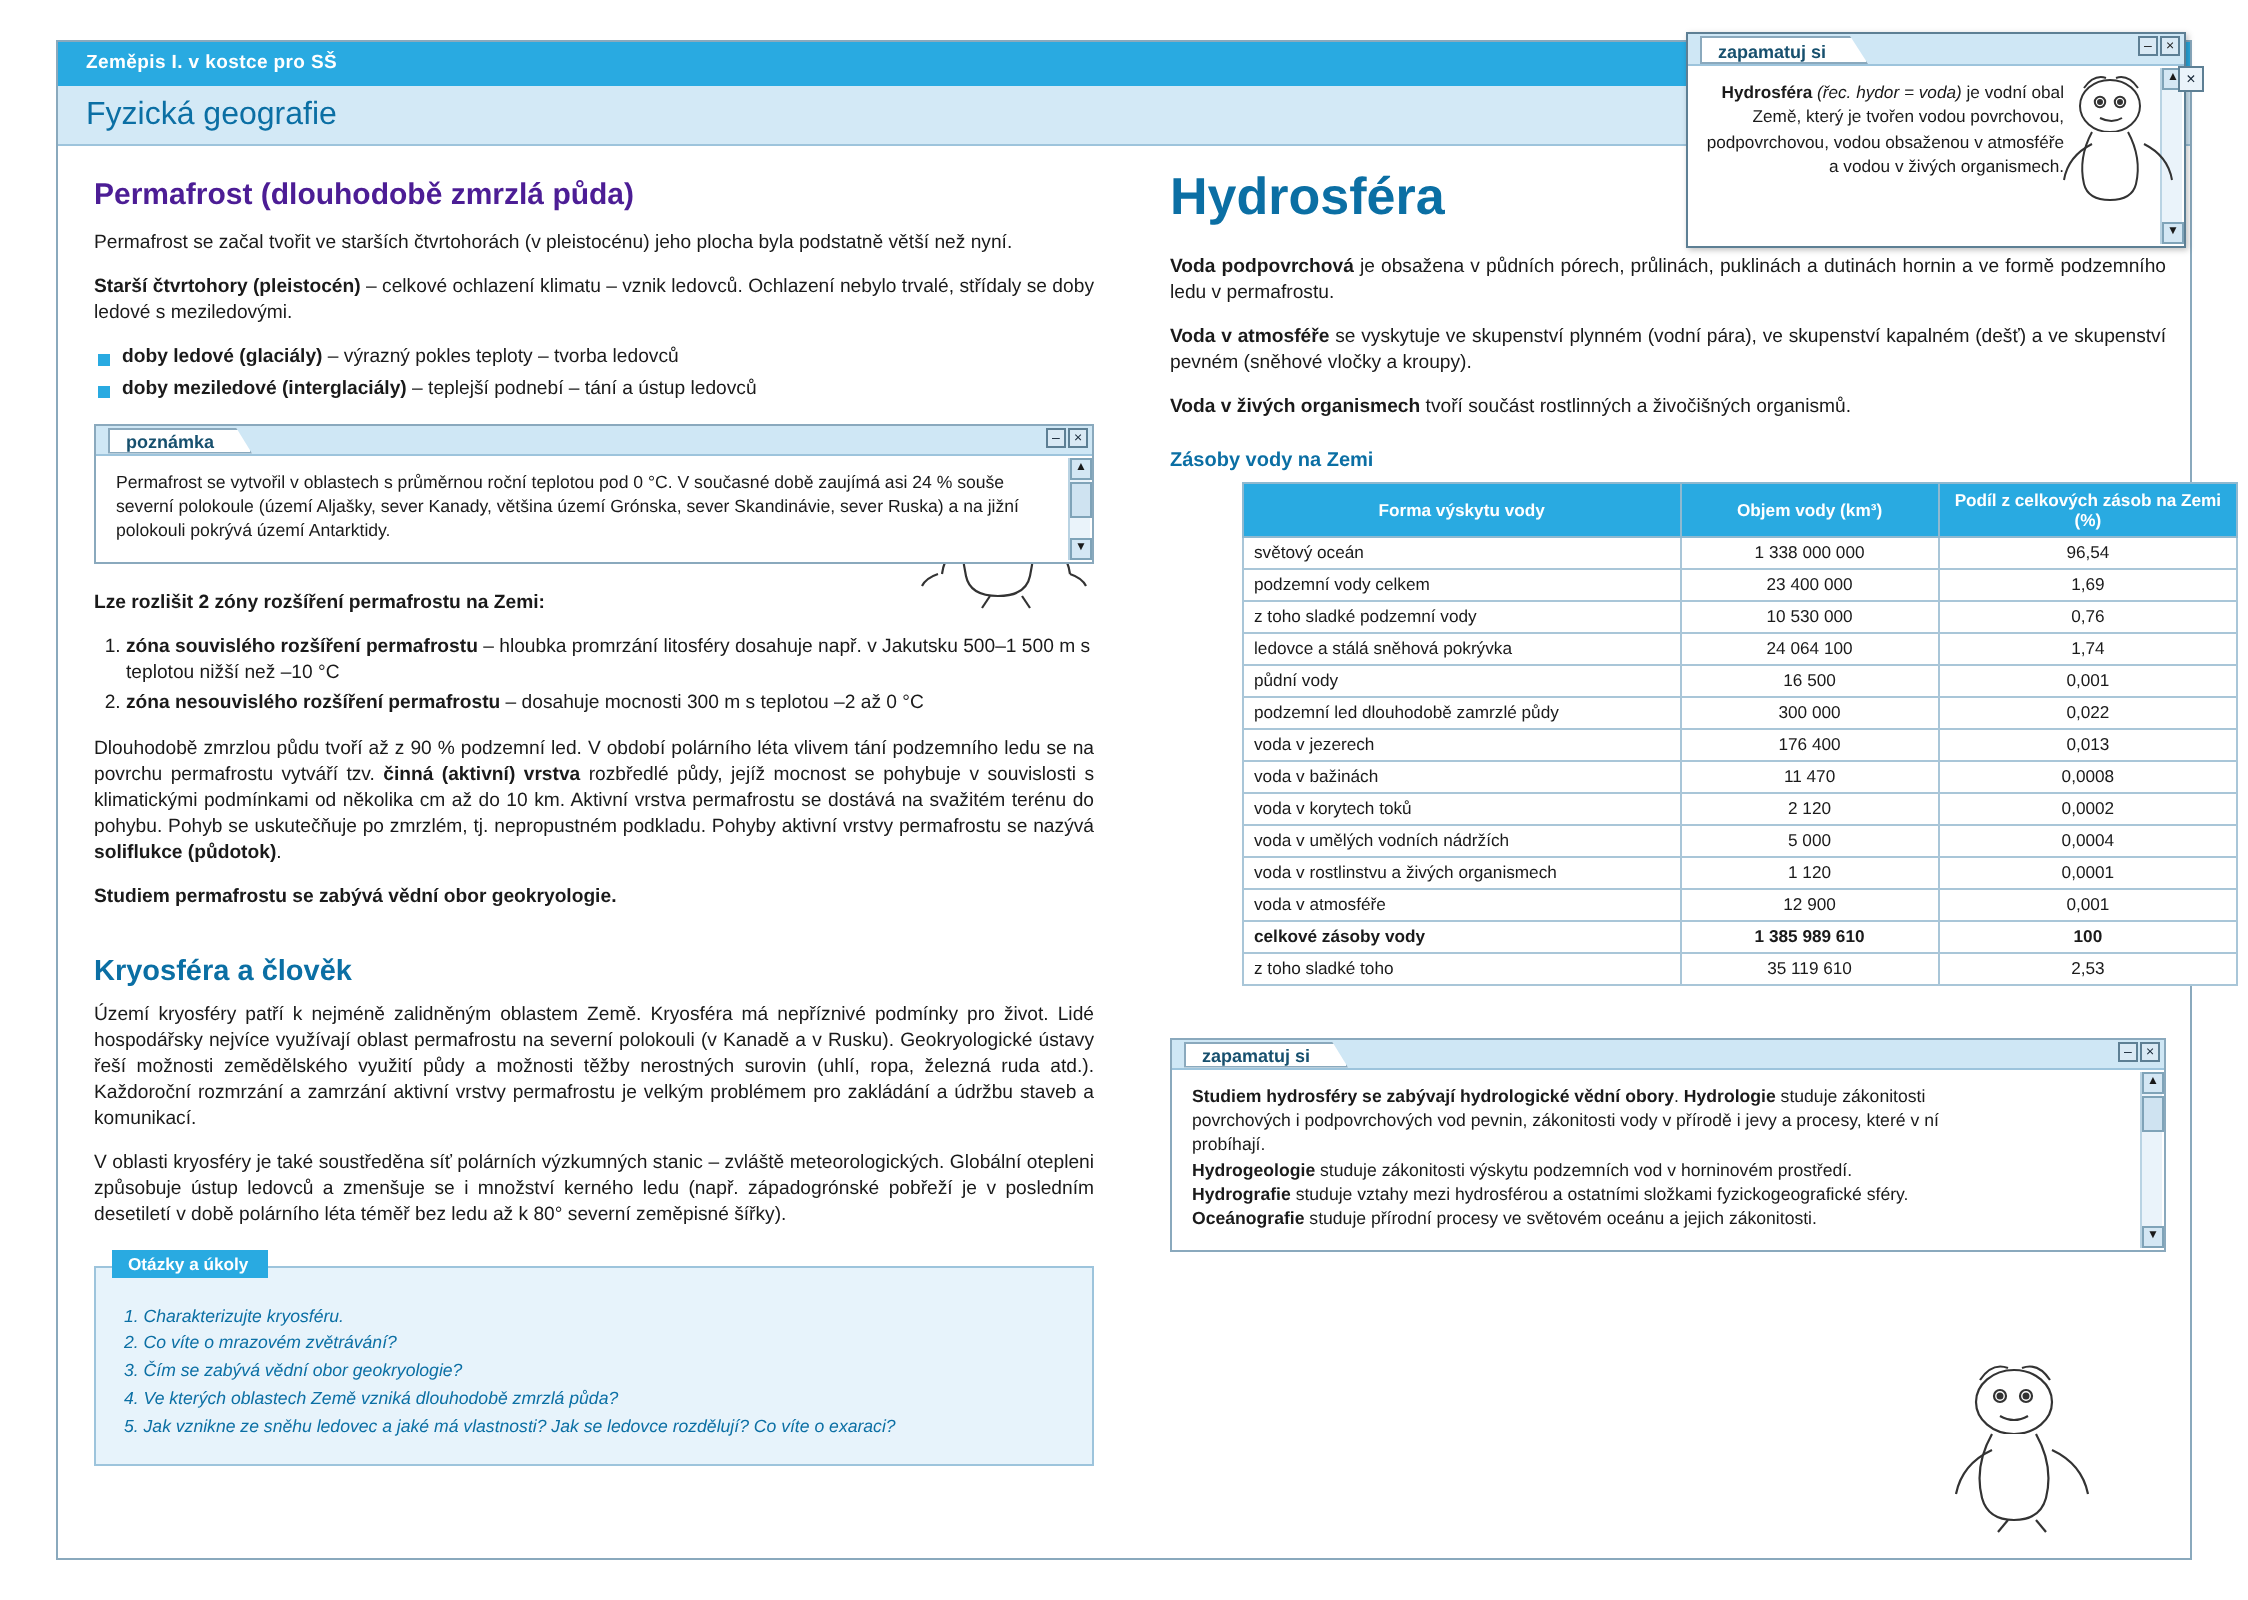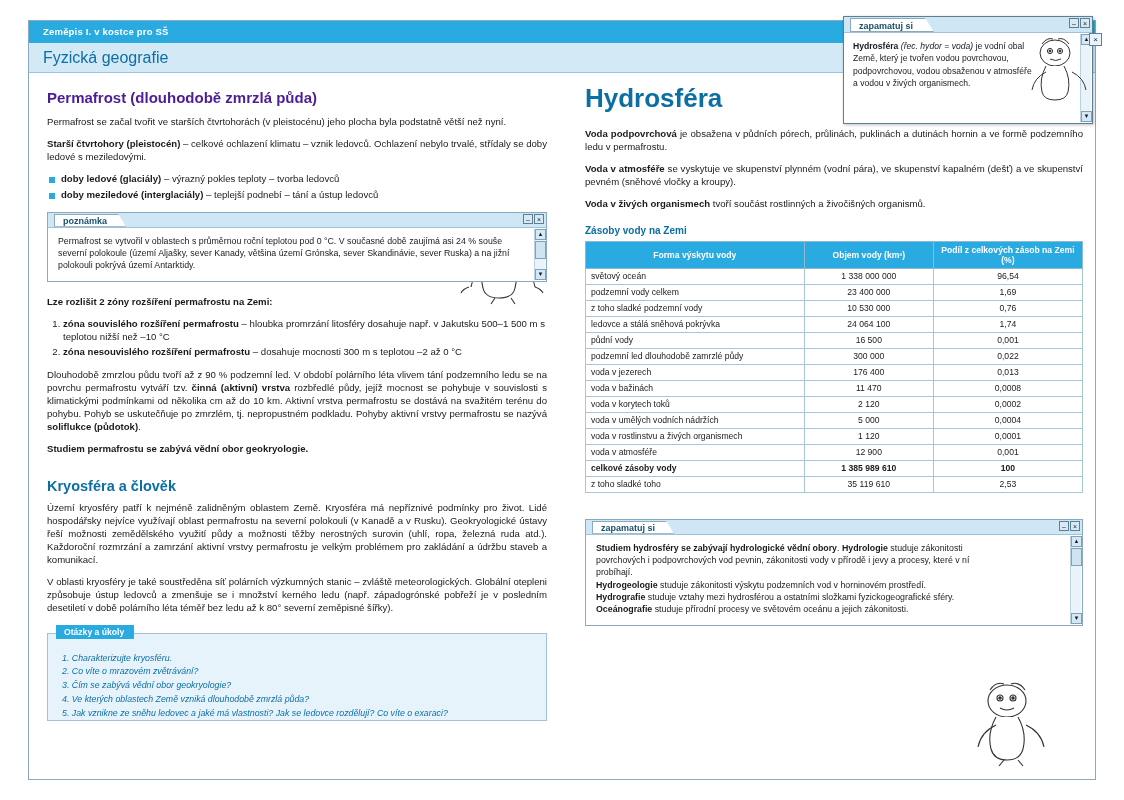--- a/index.html
+++ b/index.html
@@ -103,37 +103,37 @@
   .note .scroll .sb.up { top:0; }
   .note .scroll .sb.dn { bottom:0; }
   .note .scroll .thumb {
     position:absolute; left:0; top:12px; width:11px; height:18px;
     background:#cfe3f1; border:1px solid #7fa3b8;
   }
 
   
   .tblcap { font-size:10px; font-weight:bold; color:#0b6fa4; margin:14px 0 5px 0; }
   table.zas {
-    width:100%; border-collapse:collapse; font-size:8.6px;
+    width:100%; border-collapse:collapse; font-size:8.6px;margin-left:36px;
   }
   table.zas th {
     background:#29aae1; color:#ffffff; font-weight:bold;
     border:1px solid #8fb9d0; padding:3px 4px; text-align:center;
     font-size:8.6px;
   }
   table.zas td {
     border:1px solid #a9c6d8; padding:2.5px 5px; background:#ffffff;
   }
   table.zas td.n { text-align:center; }
   table.zas tr.tot td { font-weight:bold; }
 
   
   .qbox {
     position:relative; margin-top:18px; border:1px solid #9dc4dc;
-    background:#e7f3fb; padding:16px 12px 0 12px;
+    background:#e7f3fb; padding:16px 12px 12px 12px;
   }
   .qbox .qtab {
     position:absolute; left:8px; top:-9px; background:#29aae1; color:#fff;
     font-size:8.6px; font-weight:bold; padding:2px 10px 2px 8px;
   }
   .qbox ol { margin:2px 0 0 0; padding-left:16px; }
   .qbox ol li {
     font-size:8.8px; color:#0b6fa4; font-style:italic; line-height:1.45;
     margin-bottom:1px;
   }
@@ -171,21 +171,21 @@
   .popup .ptab {
     position:absolute; left:6px; top:1px; height:14px; background:#ffffff;
     border:1px solid #8aa9bd; padding:0 20px 0 8px;
     font-size:9px; font-weight:bold; color:#17506e; line-height:14px;
     clip-path:polygon(0 0, calc(100% - 9px) 0, 100% 100%, 0 100%);
   }
   .popup .pbtns { position:absolute; right:2px; top:1px; display:flex; gap:1px; }
   .popup .pbtn { width:10px; height:10px; background:#d9e9f4; border:1px solid #5d7f94;
     font-size:7px; line-height:9px; text-align:center; }
   .popup .pbody {
-    padding:7px 60px 6px 9px; font-size:8.6px; line-height:1.45;
+    padding:7px 60px 6px 9px; font-size:8.6px; line-height:1.45;text-align:right;
   }
   .popup .pscroll {
     position:absolute; right:1px; top:17px; bottom:1px; width:11px;
     background:#eaf3fa; border-left:1px solid #b9d3e3;
   }
   .popup .pscroll .sb { position:absolute; left:0; width:11px; height:11px;
     background:#d4e7f4; border:1px solid #7fa3b8; font-size:6px; text-align:center; line-height:9px; }
   .popup .pscroll .sb.up { top:0; } .popup .pscroll .sb.dn { bottom:0; }
   .closeX {
     position:absolute; left:1089px; top:33px; width:13px; height:13px;

